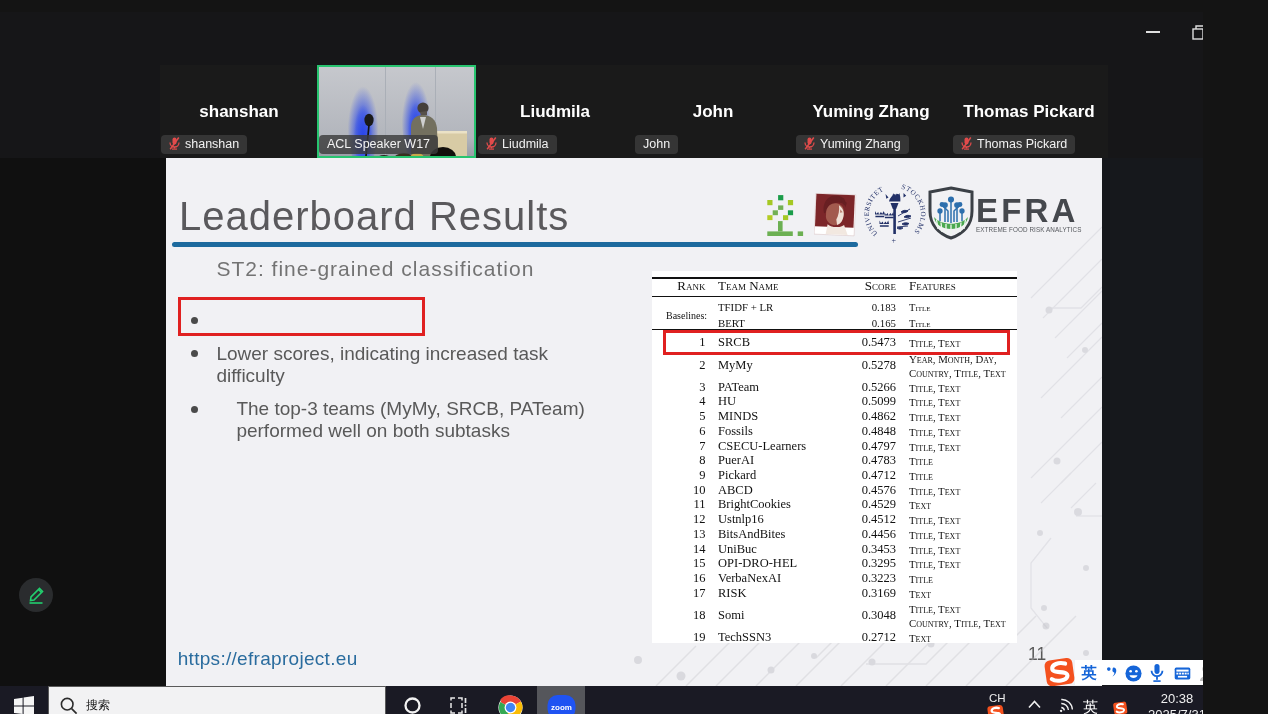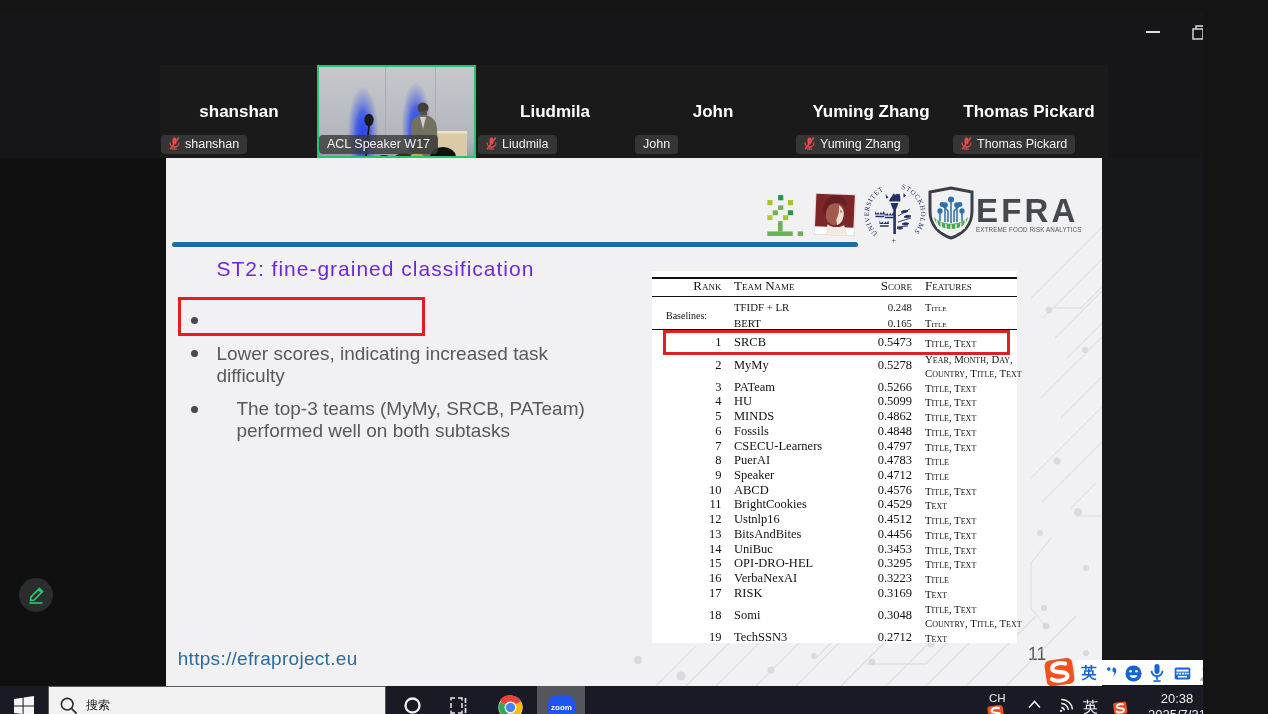--- a/index.html
+++ b/index.html
@@ -15,30 +15,30 @@
   .pill { position:absolute; bottom:4px; height:19px; background:rgba(60,60,60,0.82); border-radius:4px; color:#f2f2f2; font-size:12.5px; line-height:19px; padding:0 8px; white-space:nowrap; }
   .pill .mic { display:inline-block; vertical-align:-2px; margin-right:5px; }
 
   
   .wctl { position:absolute; top:12px; color:#dfdfdf; }
 
   
   #slide { position:absolute; left:166px; top:146px; width:936px; height:528px; background:#f1f1f4; overflow:hidden; }
   #title { position:absolute; left:13px; top:37px; font-size:40px; line-height:42px; color:#5a595c; letter-spacing:1px; }
   #blueline { position:absolute; left:6px; top:84px; width:686px; height:5px; background:#1d6a9e; border-radius:2.5px; }
-  #subtitle { position:absolute; left:50.4px; top:99px; font-size:21px; line-height:23px; color:#6d28d9; letter-spacing:1px; }
+  #subtitle { position:absolute; left:50.4px; top:99px; font-size:21px; line-height:23px; color:#737373; letter-spacing:1px; }
   .bullet { position:absolute; color:#595959; font-size:19px; white-space:nowrap; }
   .dot { position:absolute; width:7px; height:7px; border-radius:50%; background:#4a4a4a; }
   .redbox { position:absolute; border:3px solid #e02020; z-index:6; }
   #url { position:absolute; left:11.7px; top:490px; font-size:19px; line-height:21px; color:#2a6c9e; letter-spacing:0.3px; }
   #pageno { position:absolute; left:862px; top:486px; font-size:17.5px; color:#595959; }
 
   
   #tablebox { position:absolute; left:486px; top:113px; width:365px; height:372px; background:#ffffff; font-family:"Liberation Serif", serif; color:#111; }
-  .trow { position:absolute; left:0; width:365px; height:15px;margin-left:16px; }
+  .trow { position:absolute; left:0; width:365px; height:15px; }
   .c-rank  { position:absolute; left:0px; width:53.5px; text-align:right; font-size:12.5px; }
   .c-team  { position:absolute; left:66px; font-size:12.5px; }
   .c-score { position:absolute; left:178px; width:66px; text-align:right; font-size:12.5px; }
   .c-feat  { position:absolute; left:257px; font-size:10.8px; white-space:nowrap; }
   .sc { font-variant:small-caps; }
 
   
   #taskbar { position:absolute; left:0; top:674px; width:1268px; height:40px; background:#1a1a24; }
   #searchbox { position:absolute; left:48px; top:0px; width:338px; height:40px; background:#f2f2f3; border:1px solid #5a5a5a; color:#111; }
   #searchbox .stext { position:absolute; left:37px; top:10px; font-size:12px; color:#1a1a1a; }
@@ -147,20 +147,21 @@
   <div class="wctl" style="left:1146px; top:19px; width:14px; height:1.6px; background:#dfdfdf;"></div>
   <svg class="wctl" style="left:1192px; top:13px;" width="15" height="15" viewBox="0 0 15 15">
     <rect x="1" y="4" width="10" height="10" fill="none" stroke="#dfdfdf" stroke-width="1.4"></rect>
     <path d="M4 4 L4 1 L14 1 L14 11 L11 11" fill="none" stroke="#dfdfdf" stroke-width="1.4"></path>
   </svg>
   <svg class="wctl" style="left:1238px; top:13px;" width="14" height="14" viewBox="0 0 14 14">
     <path d="M1 1 L13 13 M13 1 L1 13" stroke="#dfdfdf" stroke-width="1.4"></path>
   </svg>
 
   <div id="slide">
+    <div id="title">Leaderboard Results</div>
     <div id="blueline"></div>
     <div id="subtitle">ST2: fine-grained classification</div>
 
     <div class="dot" style="left:24.7px; top:158.8px;"></div>
     <div class="redbox" style="left:11.7px; top:138.6px; width:247px; height:39.4px; border-width:3.5px;"></div>
 
     <div class="dot" style="left:24.7px; top:192.3px;"></div>
     <div class="bullet" style="left:50.4px; top:184.5px; line-height:22.5px;">Lower scores, indicating increased task<br>difficulty</div>
 
     <div class="dot" style="left:24.7px; top:247.5px;"></div>
@@ -297,21 +298,21 @@
       <div class="abs" style="left:0; top:58px; width:365px; height:1px; background:#111;"></div>
       <div class="trow" style="top:7px;">
           <span class="c-rank sc" style="font-size:13px;">Rank</span>
           <span class="c-team sc" style="font-size:13px;">Team Name</span>
           <span class="c-score sc" style="font-size:13px;">Score</span>
           <span class="c-feat sc" style="font-size:13px;">Features</span>
         </div>
       <div class="abs" style="left:14px; top:38.5px; font-size:10px;">Baselines:</div>
       <div class="trow" style="top:30px;">
           <span class="c-team" style="font-size:10.8px;">TFIDF + LR</span>
-          <span class="c-score" style="font-size:10.8px;">0.248</span>
+          <span class="c-score" style="font-size:10.8px;">0.183</span>
           <span class="c-feat sc" style="top:1px; font-size:10.5px;">Title</span>
         </div>
       <div class="trow" style="top:46px;">
           <span class="c-team" style="font-size:10.8px;">BERT</span>
           <span class="c-score" style="font-size:10.8px;">0.165</span>
           <span class="c-feat sc" style="top:1px; font-size:10.5px;">Title</span>
         </div>
       <div class="trow" style="top:64.2px;">
           <span class="c-rank">1</span>
           <span class="c-team">SRCB</span>
@@ -356,21 +357,21 @@
           <span class="c-feat sc" style="top:2px;">Title, Text</span>
         </div>
       <div class="trow" style="top:182.0px;">
           <span class="c-rank">8</span>
           <span class="c-team">PuerAI</span>
           <span class="c-score">0.4783</span>
           <span class="c-feat sc" style="top:2px;">Title</span>
         </div>
       <div class="trow" style="top:196.5px;">
           <span class="c-rank">9</span>
-          <span class="c-team">Speaker</span>
+          <span class="c-team">Pickard</span>
           <span class="c-score">0.4712</span>
           <span class="c-feat sc" style="top:2px;">Title</span>
         </div>
       <div class="trow" style="top:211.5px;">
           <span class="c-rank">10</span>
           <span class="c-team">ABCD</span>
           <span class="c-score">0.4576</span>
           <span class="c-feat sc" style="top:2px;">Title, Text</span>
         </div>
       <div class="trow" style="top:226.0px;">

